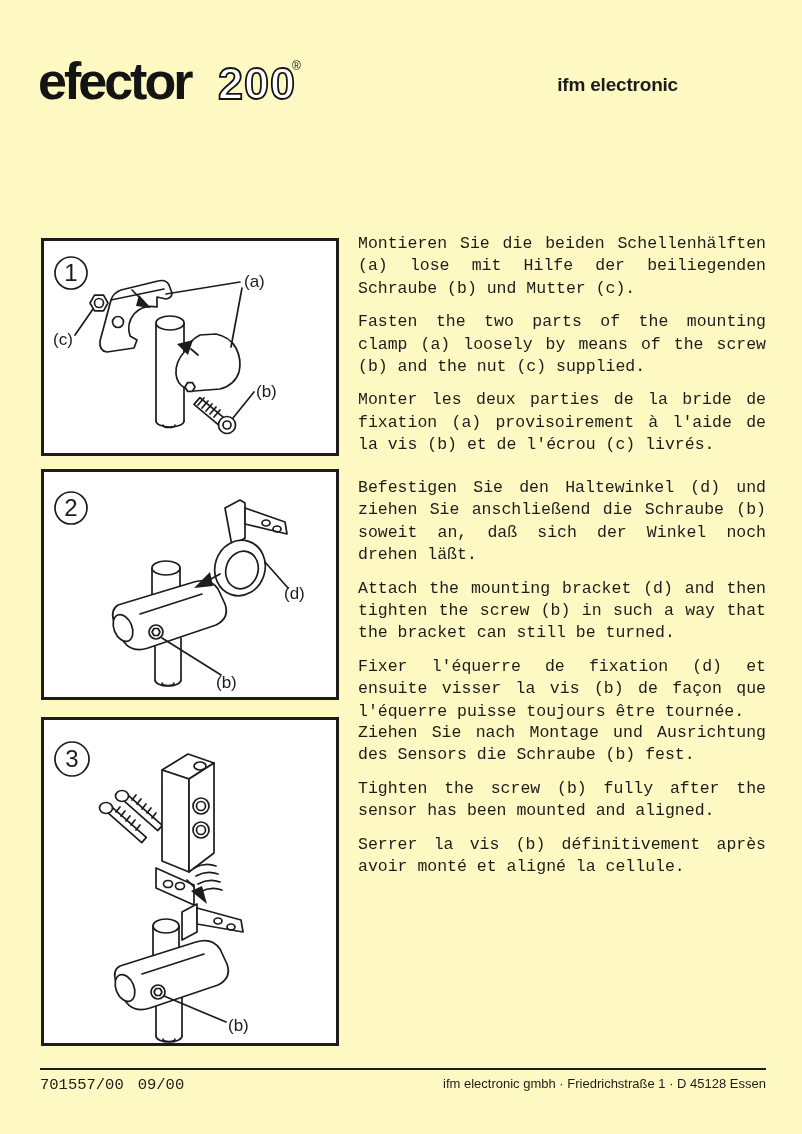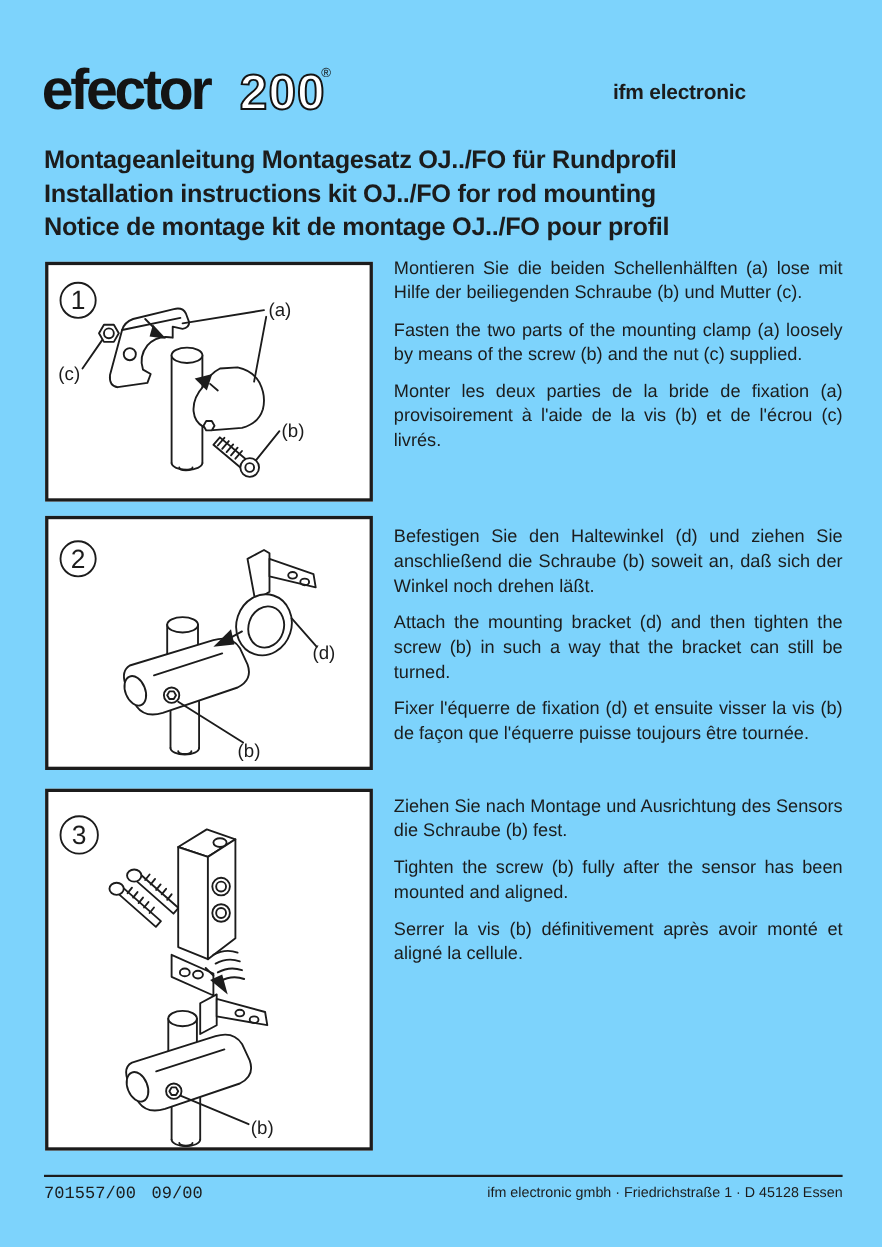--- a/index.html
+++ b/index.html
@@ -1,17 +1,17 @@
 <!DOCTYPE html>
 <html><head>
 <meta charset="utf-8">
 <style>
   html,body{margin:0;padding:0;background:#e8e8e8;}
   .page{
-    position:relative;width:802px;height:1134px;background:#7dd3fc;
+    position:relative;width:802px;height:1134px;background:#fef9c3;
     font-family:"Liberation Sans",sans-serif;color:#1c1c1c;overflow:hidden;
     margin:0 auto;
   }
   
   .brand-logo{position:absolute;left:38px;top:56px;}
   .company-name{
     position:absolute;top:74px;right:124px;
     font-size:19px;font-weight:bold;letter-spacing:-0.2px;white-space:nowrap;
   }
   .ifm-mark{position:absolute;top:25px;left:666px;}
@@ -21,21 +21,21 @@
     font-size:23px;line-height:30.6px;font-weight:bold;letter-spacing:-0.3px;
   }
   .doc-title span{display:block;}
   
   .figure{position:absolute;left:41px;width:292px;border:3px solid #1c1c1c;background:#fff;}
   .figure svg{display:block;}
   #fig1{top:238px;height:212px;}
   #fig2{top:469px;height:225px;}
   #fig3{top:717px;height:323px;}
   
-  .step-text{position:absolute;left:358px;width:408px;}
+  .step-text{position:absolute;left:358px;width:408px;font-family:Liberation Mono, monospace;}
   #text1{top:233px;}
   #text2{top:477px;}
   #text3{top:722px;}
   .step-text p{
     margin:0 0 11px 0;font-size:16.5px;line-height:22.4px;
     text-align:justify;hyphens:none;
   }
   
   .lineart path,.lineart ellipse,.lineart circle,.lineart polygon,.lineart line{
     stroke:#1c1c1c;stroke-width:1.7;fill:none;stroke-linecap:round;stroke-linejoin:round;
@@ -62,25 +62,20 @@
     <svg width="268" height="52" viewBox="0 0 268 52" class="lineart">
       <text x="0" y="43" style="font-size:52px;font-weight:bold;letter-spacing:-3px;fill:#141414;">efector</text>
       <text x="180" y="43" style="font-size:45px;font-weight:bold;letter-spacing:1px;fill:#ffffff;stroke:#141414;stroke-width:1.8px;">200</text>
       <text x="254" y="14" style="font-size:12px;fill:#141414;">®</text>
     </svg>
   </div>
 
   <div class="company-name">ifm electronic</div>
 
 
-  <h1 class="doc-title">
-    <span>Montageanleitung Montagesatz OJ../FO für Rundprofil</span>
-    <span>Installation instructions kit OJ../FO for rod mounting</span>
-    <span>Notice de montage kit de montage OJ../FO pour profil</span>
-  </h1>
 
   <div class="figure" id="fig1">
     <svg width="292" height="212" viewBox="0 0 292 212" class="lineart">
       <g>
         <circle cx="27" cy="32" r="16" class="paper" stroke-width="1.9"></circle>
         <text x="27" y="40" class="stepnum">1</text>
       </g>
       <g>
         <path d="M112,82 L112,180 M140,82 L140,180"></path>
         <path d="M112,180 A14,6 0 0 0 140,180"></path>

